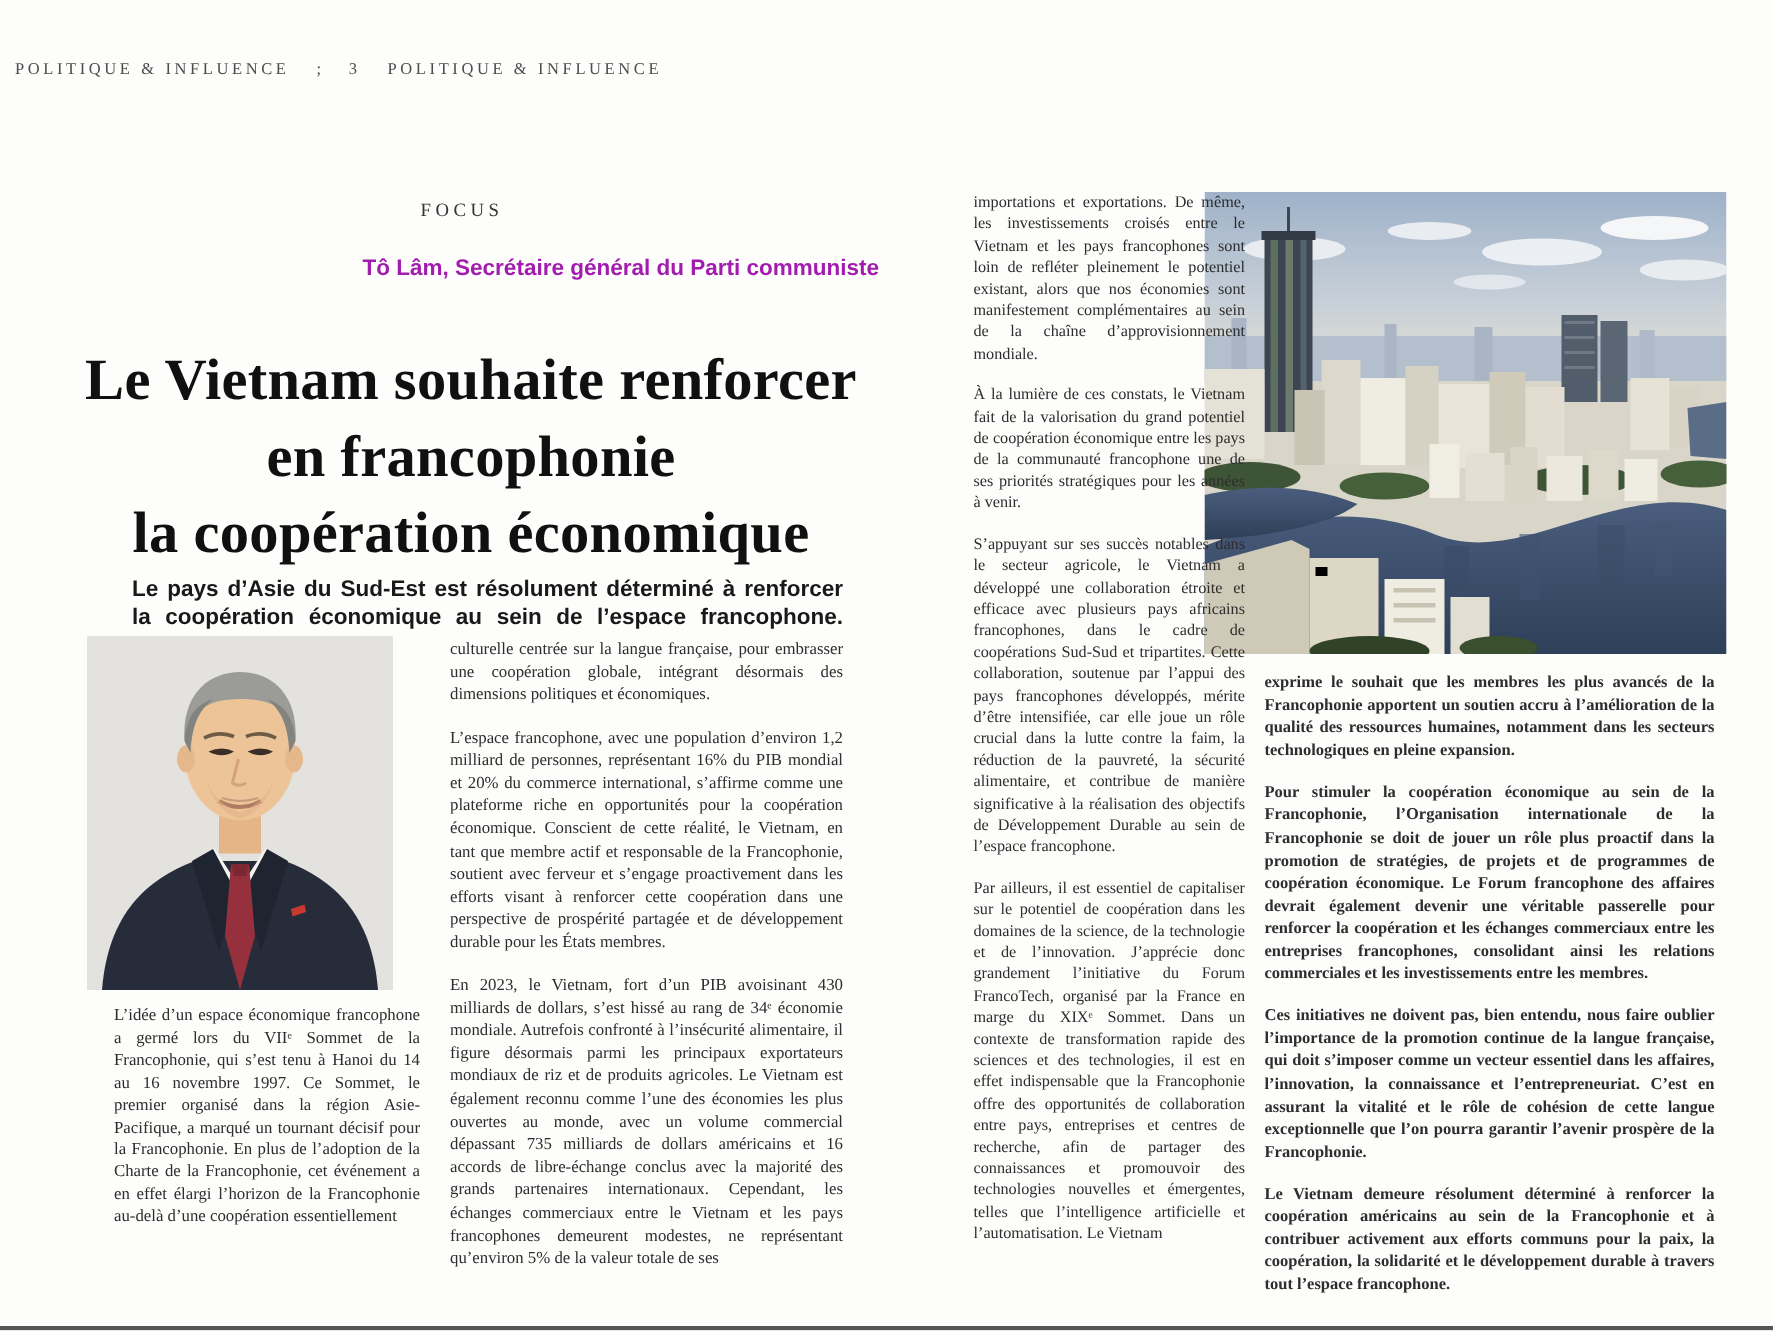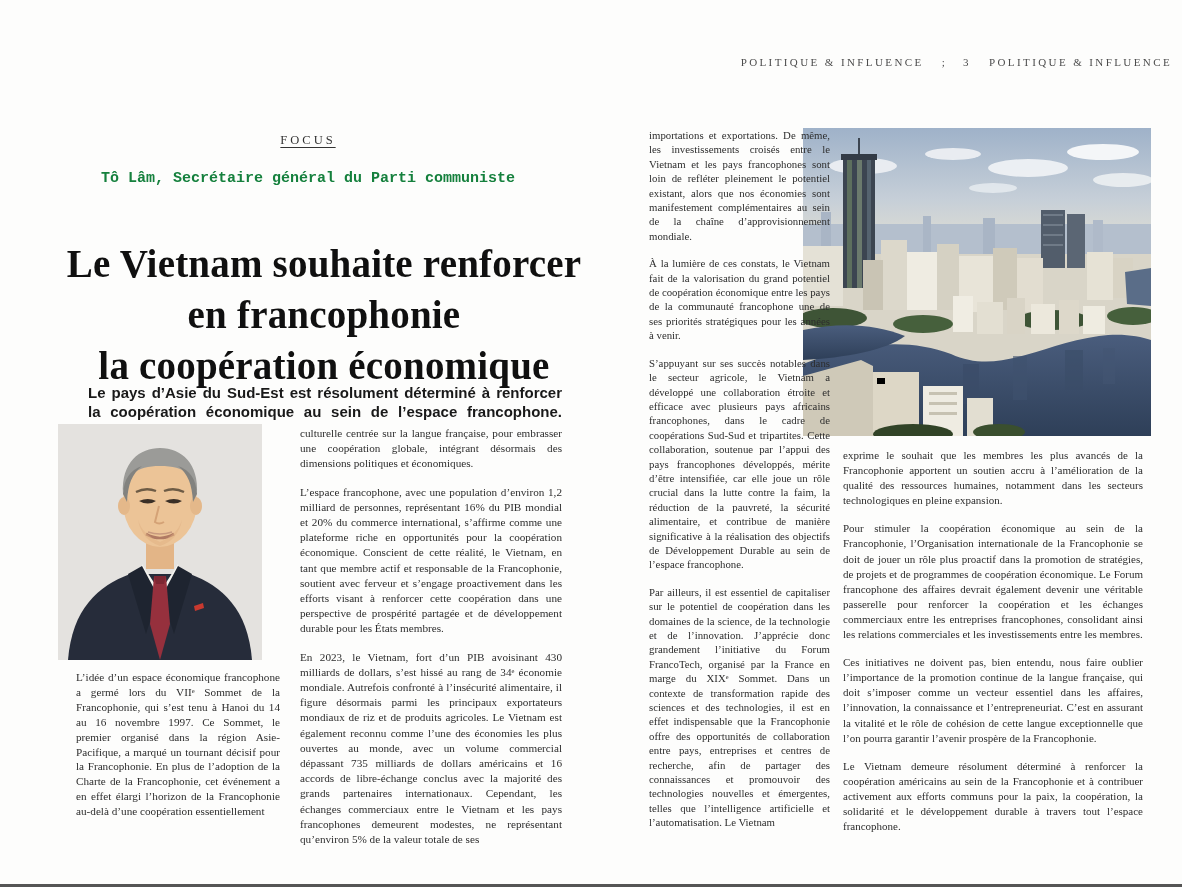--- a/index.html
+++ b/index.html
@@ -1,51 +1,51 @@
 <!DOCTYPE html>
 <html lang="fr"><head>
 <meta charset="utf-8">
 <style>
   html,body{margin:0;padding:0;background:#ffffff;}
   .page{
     position:relative;width:1182px;height:887px;background:#fdfdfc;
     font-family:"Liberation Serif",serif;overflow:hidden;color:#2e2e2e;
   }
   .header{
-    position:absolute;top:56px;left:0;right:0;text-align:right;
+    position:absolute;top:40px;left:0;right:0;text-align:left;
     font-size:11px;letter-spacing:2.4px;color:#4c4c4c;
   }
   .header .seg{margin:0 10px;}
   .header .pagenum{margin:0 8px;}
   .kicker{
     position:absolute;top:133px;left:30px;width:556px;text-align:center;
     font-size:12.5px;letter-spacing:3px;color:#333;
   }
-  .kicker span{text-decoration:underline;text-underline-offset:3px;}
+  .kicker span{text-underline-offset:3px;}
   .byline{
-    position:absolute;top:168px;left:30px;width:556px;text-align:center;
-    font-family:Liberation Mono, monospace;font-weight:bold;
-    font-size:15px;line-height:21px;color:#15803d;
+    position:absolute;top:168px;left:30px;width:556px;text-align:right;
+    font-family:Liberation Sans, sans-serif;font-weight:bold;
+    font-size:15px;line-height:21px;color:#a21caf;
   }
   .title{
     position:absolute;top:222px;left:14px;width:588px;text-align:center;
     font-family:"Liberation Serif",serif;font-weight:700;
     font-size:39px;line-height:51px;color:#101010;letter-spacing:.2px;
   }
   .lede{
     position:absolute;top:368px;left:88px;width:474px;
     font-family:"Liberation Sans",sans-serif;font-weight:bold;
     font-size:15px;line-height:19px;text-align:justify;color:#191919;
   }
   .body-col{position:absolute;text-align:justify;color:#2d2d2d;}
   .body-col p{margin:0 0 13px 0;}
   #col1{left:76px;top:670px;width:204px;font-size:11.2px;line-height:14.9px;}
   #col2{left:277px;top:426px;width:262px;font-size:11.2px;line-height:15.2px;margin-left:23px;}
   #col3{left:649px;top:128px;width:181px;font-size:10.8px;line-height:14.4px;}
-  #col4{left:843px;top:448px;width:300px;font-size:11px;line-height:15.1px;}
+  #col4{left:843px;top:448px;width:300px;font-size:11px;line-height:15.1px;font-weight:bold;}
   .portrait{position:absolute;left:58px;top:424px;width:204px;height:236px;}
   .cityscape{position:absolute;left:803px;top:128px;width:348px;height:308px;}
   .portrait svg,.cityscape svg{display:block;width:100%;height:100%;}
   .bottom-rule{position:absolute;left:0;bottom:0;width:100%;height:3px;background:#555;}
 </style>
 </head>
 <body>
 
 <div class="page">
 
@@ -54,21 +54,21 @@
   </div>
 
   <div class="kicker">
     <span>FOCUS</span>
   </div>
 
   <div class="byline">
     <div>Tô Lâm, Secrétaire général du Parti communiste</div>
   </div>
 
-  <h1 class="title" style="margin:16px">
+  <h1 class="title" style="margin:6px">
     <div>Le Vietnam souhaite renforcer</div>
     <div>en francophonie</div>
     <div>la coopération économique</div>
   </h1>
 
   <p class="lede">Le pays d’Asie du Sud-Est est résolument déterminé à renforcer la coopération économique au sein de l’espace francophone. Explications.</p>
 
   <div class="portrait">
     <svg viewBox="0 0 204 236" preserveAspectRatio="none">
       <rect x="0" y="0" width="204" height="236" fill="#e9e7e3"></rect>

